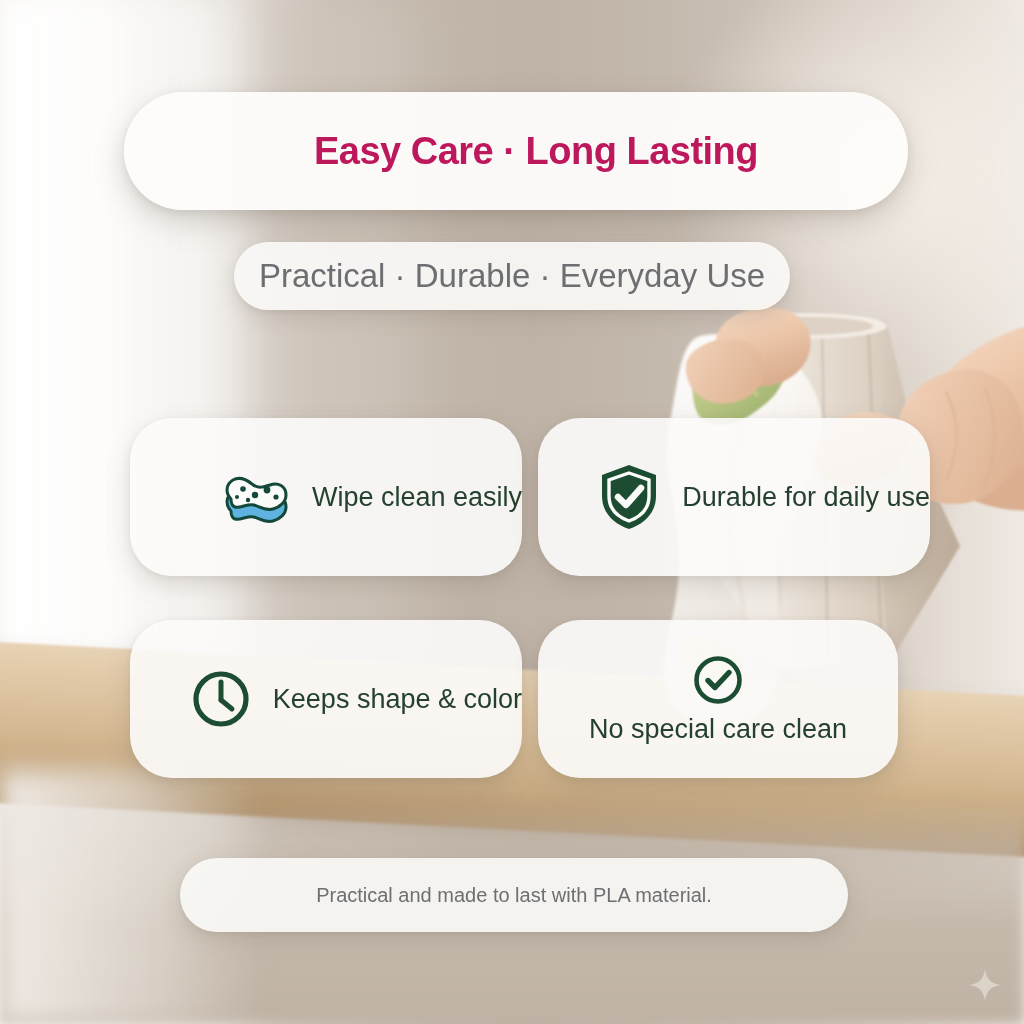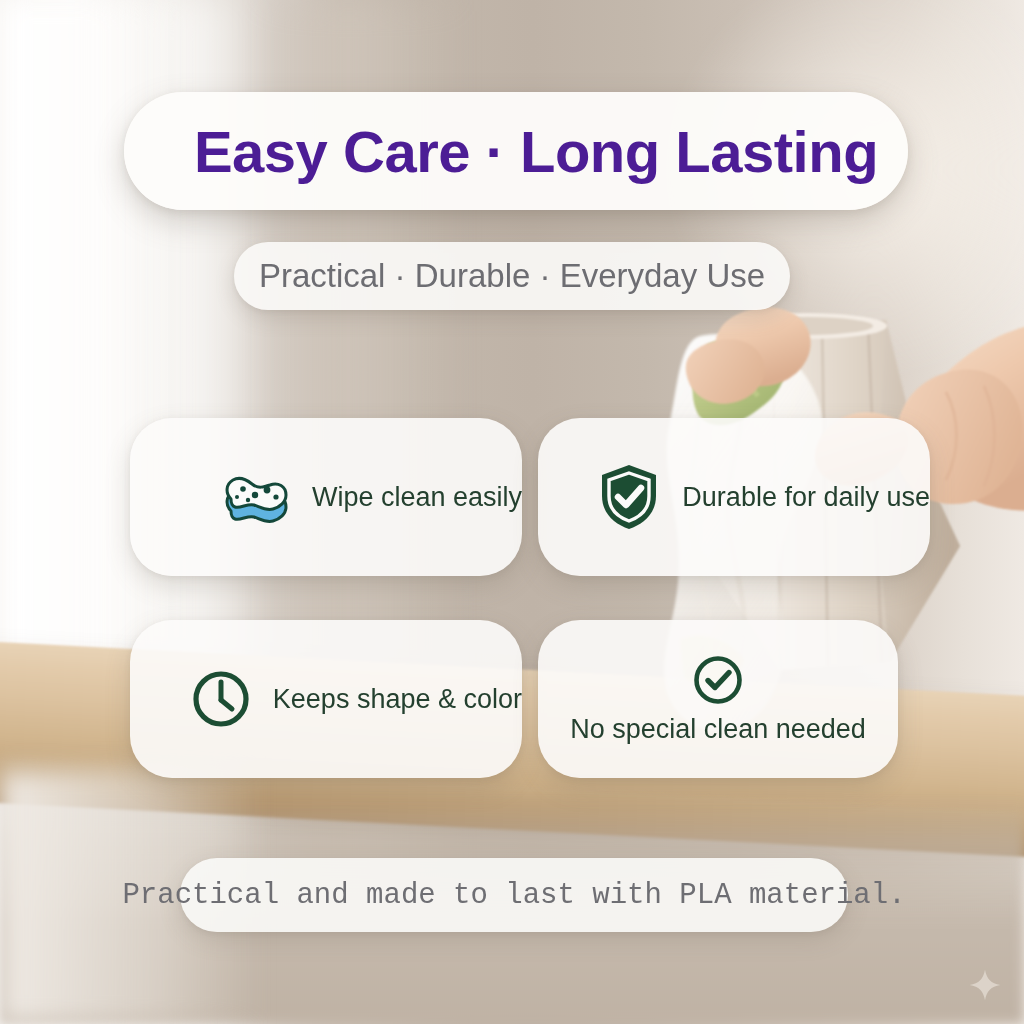--- a/index.html
+++ b/index.html
@@ -153,23 +153,23 @@
   }
 
   
   #title-banner {
     left:124px; top:92px; width:784px; height:118px;
     border-radius: 59px;
     background: rgba(253,252,250,0.96);
     box-shadow: 0 12px 30px rgba(110,98,86,0.26), 0 3px 8px rgba(110,98,86,0.12);
   }
   #title-text {
-    font-size: 58px;
+    font-size: 38px;
     font-weight: 700;
-    color: #4c1d95;
+    color: #be185d;
     letter-spacing: -0.5px;
     white-space: nowrap;
     margin-left: 40px;
   }
 
   
   #subtitle-pill {
     left:234px; top:242px; width:556px; height:68px;
     border-radius: 34px;
     background: rgba(250,249,246,0.92);
@@ -220,25 +220,24 @@
   }
 
   
   #footer-pill {
     left:180px; top:858px; width:668px; height:74px;
     border-radius: 37px;
     background: rgba(250,249,247,0.90);
     box-shadow: 0 8px 22px rgba(110,98,86,0.18), 0 2px 5px rgba(110,98,86,0.09);
   }
   #footer-text {
-    font-size: 29px;
+    font-size: 20px;
     color: #6e6e73;
     font-weight: 400;
     white-space: nowrap;
-    font-family: Liberation Mono, monospace;
   }
 
   
   #sparkle {
     position:absolute; right:22px; bottom:22px; width:34px; height:34px;
     opacity:0.55;
   }
   #sparkle svg { display:block; width:100%; height:100%; }
 </style>
 </head>
@@ -400,21 +399,21 @@
       <span class="feature-label">Durable for daily use</span>
     </div>
 
     <div class="feature-card stack" id="card-nocare">
       <span class="feature-icon">
         <svg width="52" height="52" viewBox="0 0 52 52" xmlns="http://www.w3.org/2000/svg">
           <circle cx="26" cy="26" r="21.5" fill="none" stroke="#1c4d33" stroke-width="4.6"></circle>
           <path d="M16,26.5 L23,33.5 L37,18.5" fill="none" stroke="#1c4d33" stroke-width="5.4" stroke-linecap="round" stroke-linejoin="round"></path>
         </svg>
       </span>
-      <span class="feature-label">No special clean needed</span>
+      <span class="feature-label">No special care clean</span>
     </div>
 
     <div class="pill" id="footer-pill">
       <span id="footer-text">Practical and made to last with PLA material.</span>
     </div>
 
     <div id="sparkle">
       <svg viewBox="0 0 40 40" xmlns="http://www.w3.org/2000/svg">
         <path d="M20,2 C22,13 27,18 38,20 C27,22 22,27 20,38 C18,27 13,22 2,20 C13,18 18,13 20,2 Z" fill="#f4efe8" opacity="0.95"></path>
       </svg>

